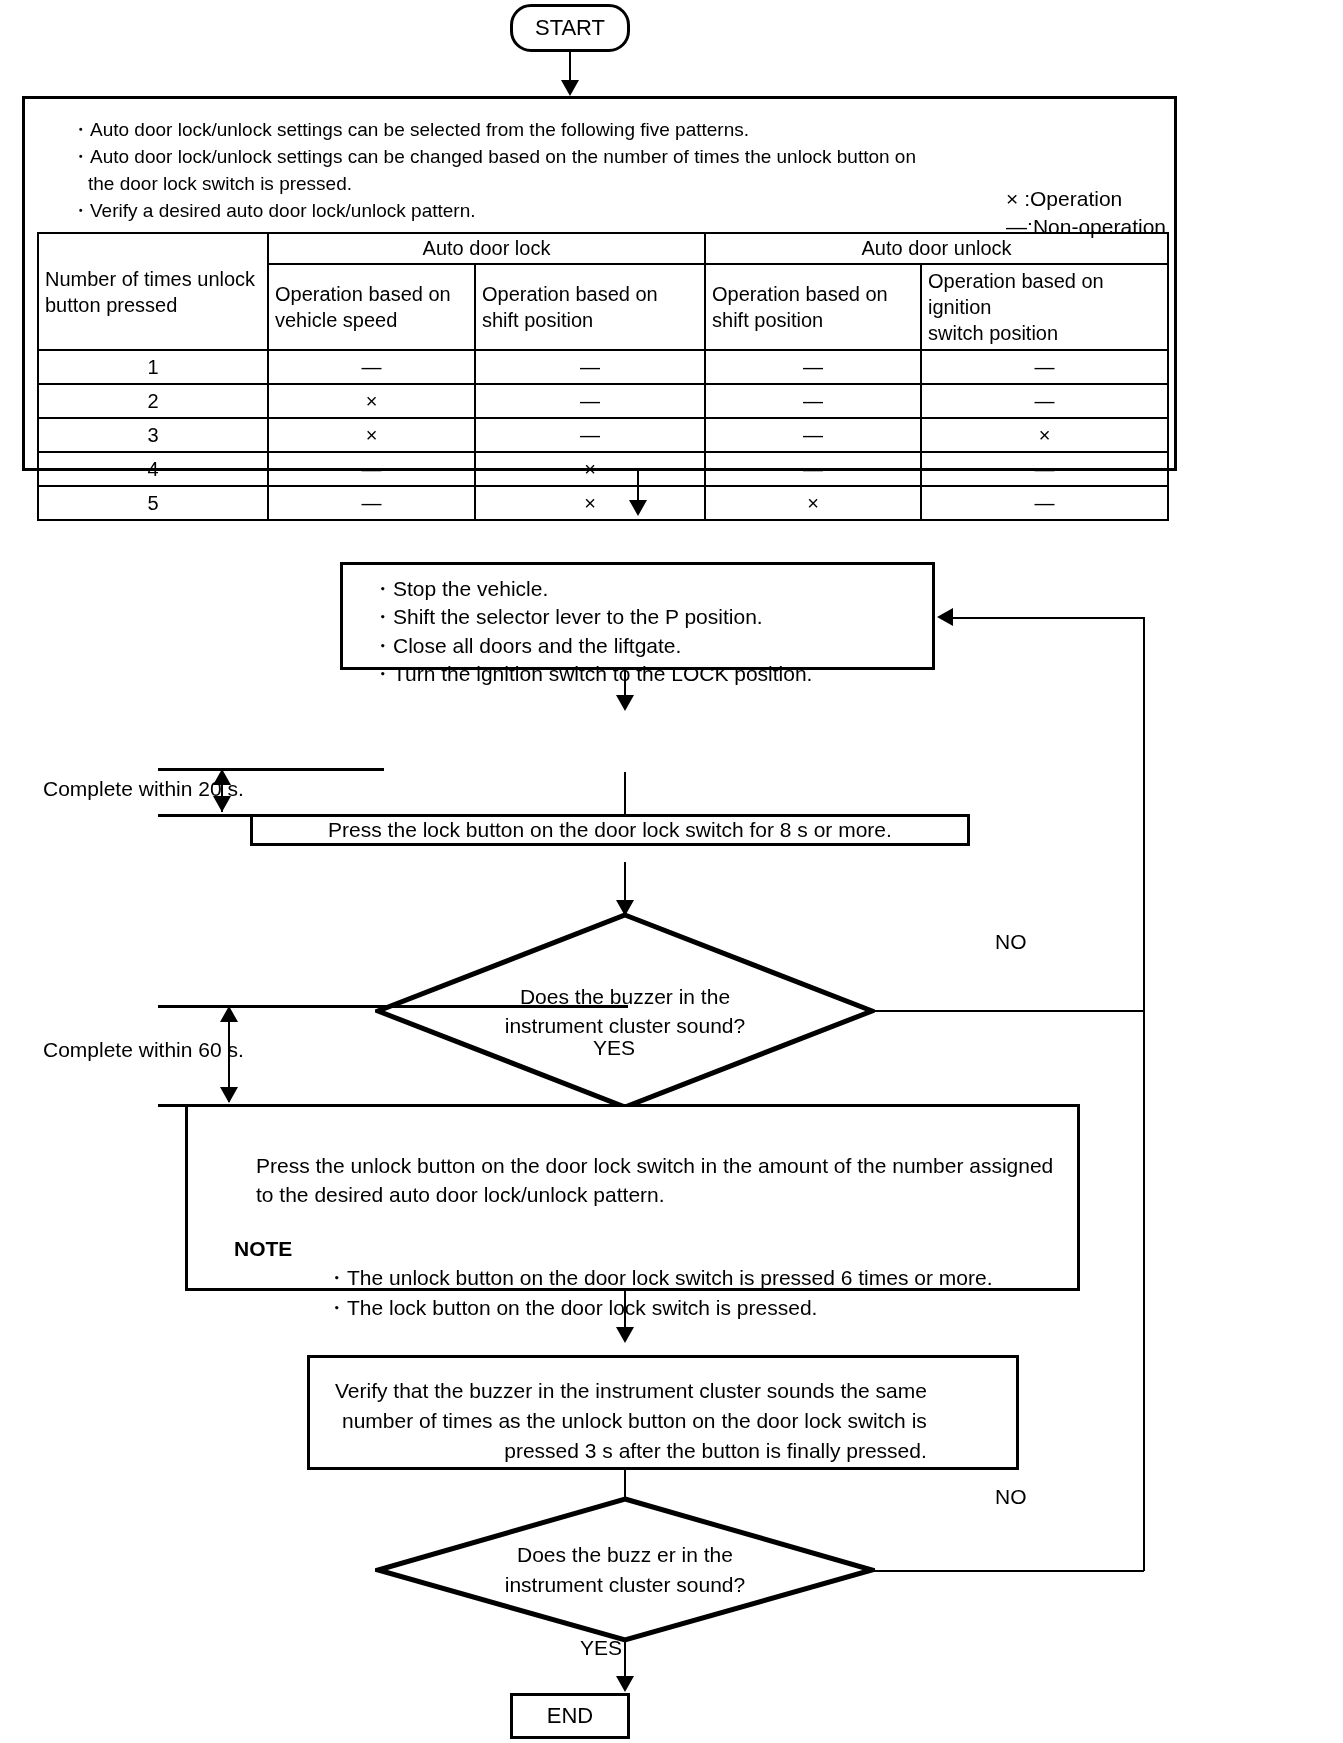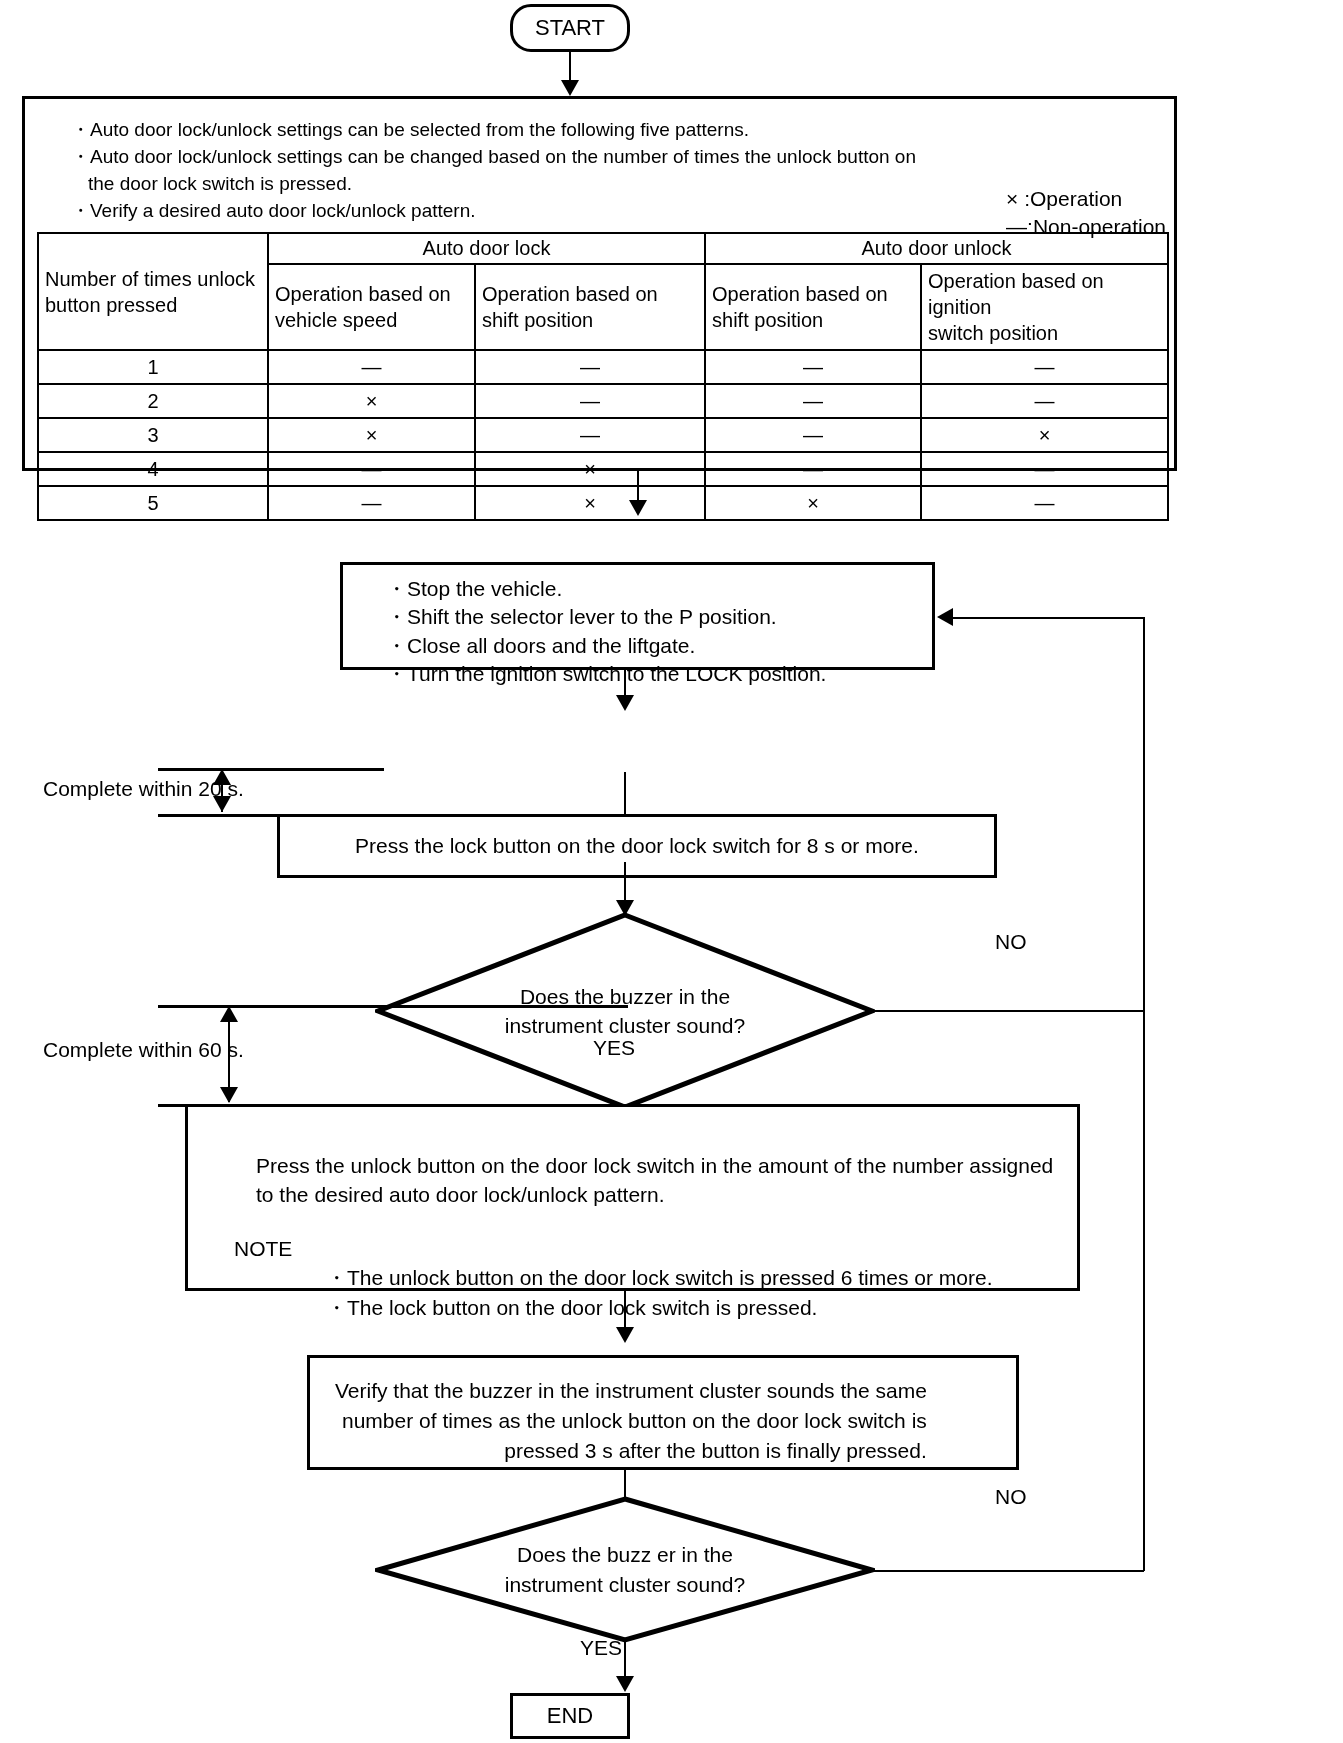--- a/index.html
+++ b/index.html
@@ -185,21 +185,21 @@
     line-height: 1.4;
     pointer-events: none;
   }
 
   
   .note-row {
     display: flex;
     align-items: flex-start;
   }
   .note-kw {
-    font-weight: normal;
+    font-weight: bold;
     width: 98px;
     flex: 0 0 98px;
   }
   .note-body {
     flex: 1;
   }
   .note-sub {
     padding-left: 92px;
   }
 </style>
@@ -305,42 +305,42 @@
           <td class="val">×</td>
           <td class="val">—</td>
         </tr>
       </tbody>
     </table>
   </div>
 
   <div class="vline" style="left:637px; top:471px; height:32px;"></div>
   <div class="arrowdown" style="left:629px; top:500px;"></div>
 
-  <div class="node pad" style="left:340px; top:562px; width:595px; height:108px; padding-left:43px;">
+  <div class="node pad" style="left:340px; top:562px; width:595px; height:108px; padding-left:29px;">
     <div><span>・</span><span>Stop the vehicle.</span></div>
     <div><span>・</span><span>Shift the selector lever to the P position.</span></div>
     <div><span>・</span><span>Close all doors and the liftgate.</span></div>
     <div><span>・</span><span>Turn the ignition switch to the LOCK position.</span></div>
   </div>
 
   <div class="vline" style="left:624px; top:670px; height:28px;"></div>
   <div class="arrowdown" style="left:616px; top:695px;"></div>
 
 
   <div class="vline" style="left:624px; top:772px; height:58px;"></div>
   <div class="arrowdown" style="left:616px; top:826px;"></div>
 
   <div class="thickline" style="left:158px; top:768px; width:226px;"></div>
   <div class="thickline" style="left:158px; top:814px; width:226px;"></div>
   <div class="vline" style="left:221px; top:770px; height:42px;"></div>
   <div class="arrowup" style="left:213px; top:769px;"></div>
   <div class="arrowdown" style="left:213px; top:796px;"></div>
   <div class="lbl" style="left:6px; top:777px;">Complete within 20 s.</div>
 
-  <div class="node center" style="left:277px; top:814px; width:720px; height:64px;">
+  <div class="node center" style="left:250px; top:814px; width:720px; height:32px;">
     <span>Press the lock button on the door lock switch for 8 s or more.</span>
   </div>
 
   <div class="vline" style="left:624px; top:862px; height:44px;"></div>
   <div class="arrowdown" style="left:616px; top:900px;"></div>
 
   <div class="diamond-wrap" style="left:375px; top:912px; width:500px; height:198px;">
     <svg width="500" height="198" viewBox="0 0 500 198">
       <polygon points="250,3 497,99 250,195 3,99" fill="#ffffff" stroke="#000000" stroke-width="5"></polygon>
     </svg>

